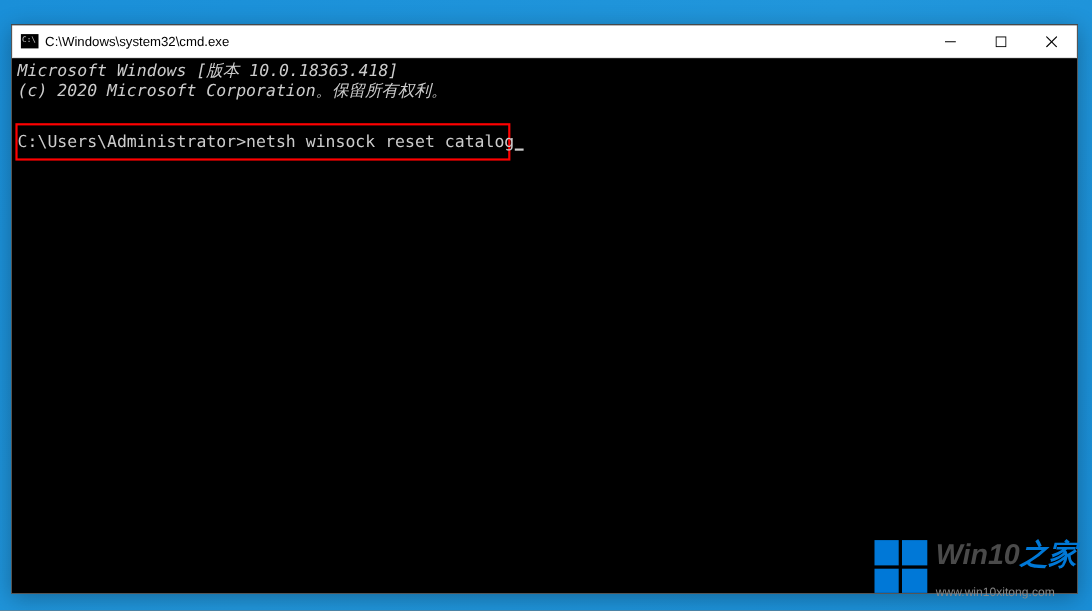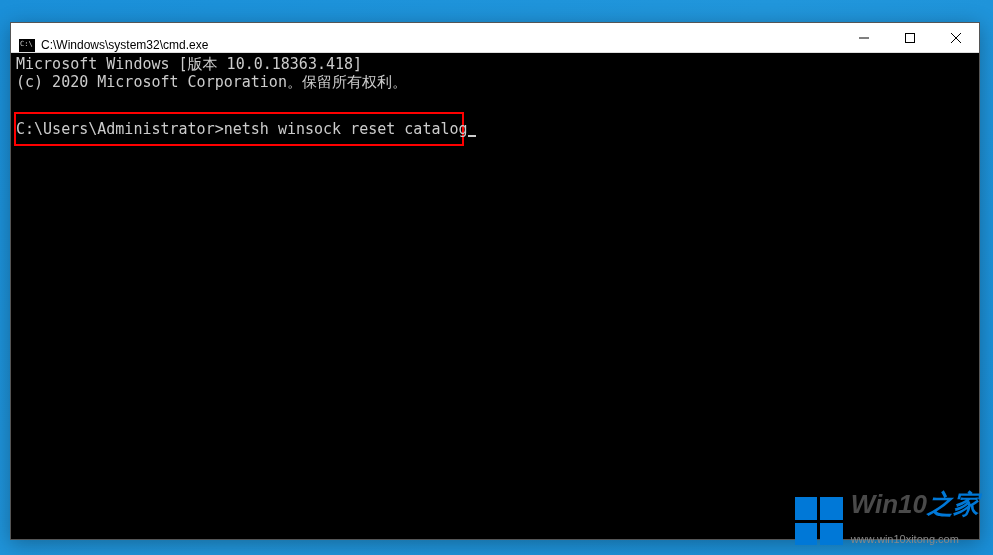--- a/index.html
+++ b/index.html
@@ -25,21 +25,21 @@
       height: 518px;
       background: #000;
       border: 1px solid #555;
       box-shadow: 0 4px 20px rgba(0,0,0,0.3);
     }
     
     .titlebar {
       height: 30px;
       background: #fff;
       display: flex;
-      align-items: flex-end;
+      align-items: center;
       border-bottom: 1px solid #ddd;
     }
     
     .titlebar-icon {
       width: 16px;
       height: 13px;
       background: #000;
       margin-left: 8px;
       margin-right: 6px;
       position: relative;
@@ -86,20 +86,21 @@
       font-size: 15px;
       line-height: 18px;
       color: #ccc;
       background: #000;
       height: calc(100% - 30px);
       position: relative;
     }
     
     .terminal-line {
       white-space: pre;
+      font-style: italic;
     }
     
     .highlight-box {
       position: absolute;
       left: 3px;
       top: 59px;
       width: 450px;
       height: 34px;
       border: 2px solid #ff0000;
       pointer-events: none;
@@ -119,21 +120,21 @@
       background: #ccc;
       vertical-align: bottom;
       margin-bottom: 1px;
     }
     
     .watermark {
       position: absolute;
       right: 14px;
       bottom: 10px;
       display: flex;
-      align-items: flex-end;
+      align-items: flex-start;
       gap: 8px;
     }
     
     .watermark-logo {
       width: 48px;
       height: 48px;
       display: grid;
       grid-template-columns: 1fr 1fr;
       grid-template-rows: 1fr 1fr;
       gap: 3px;

